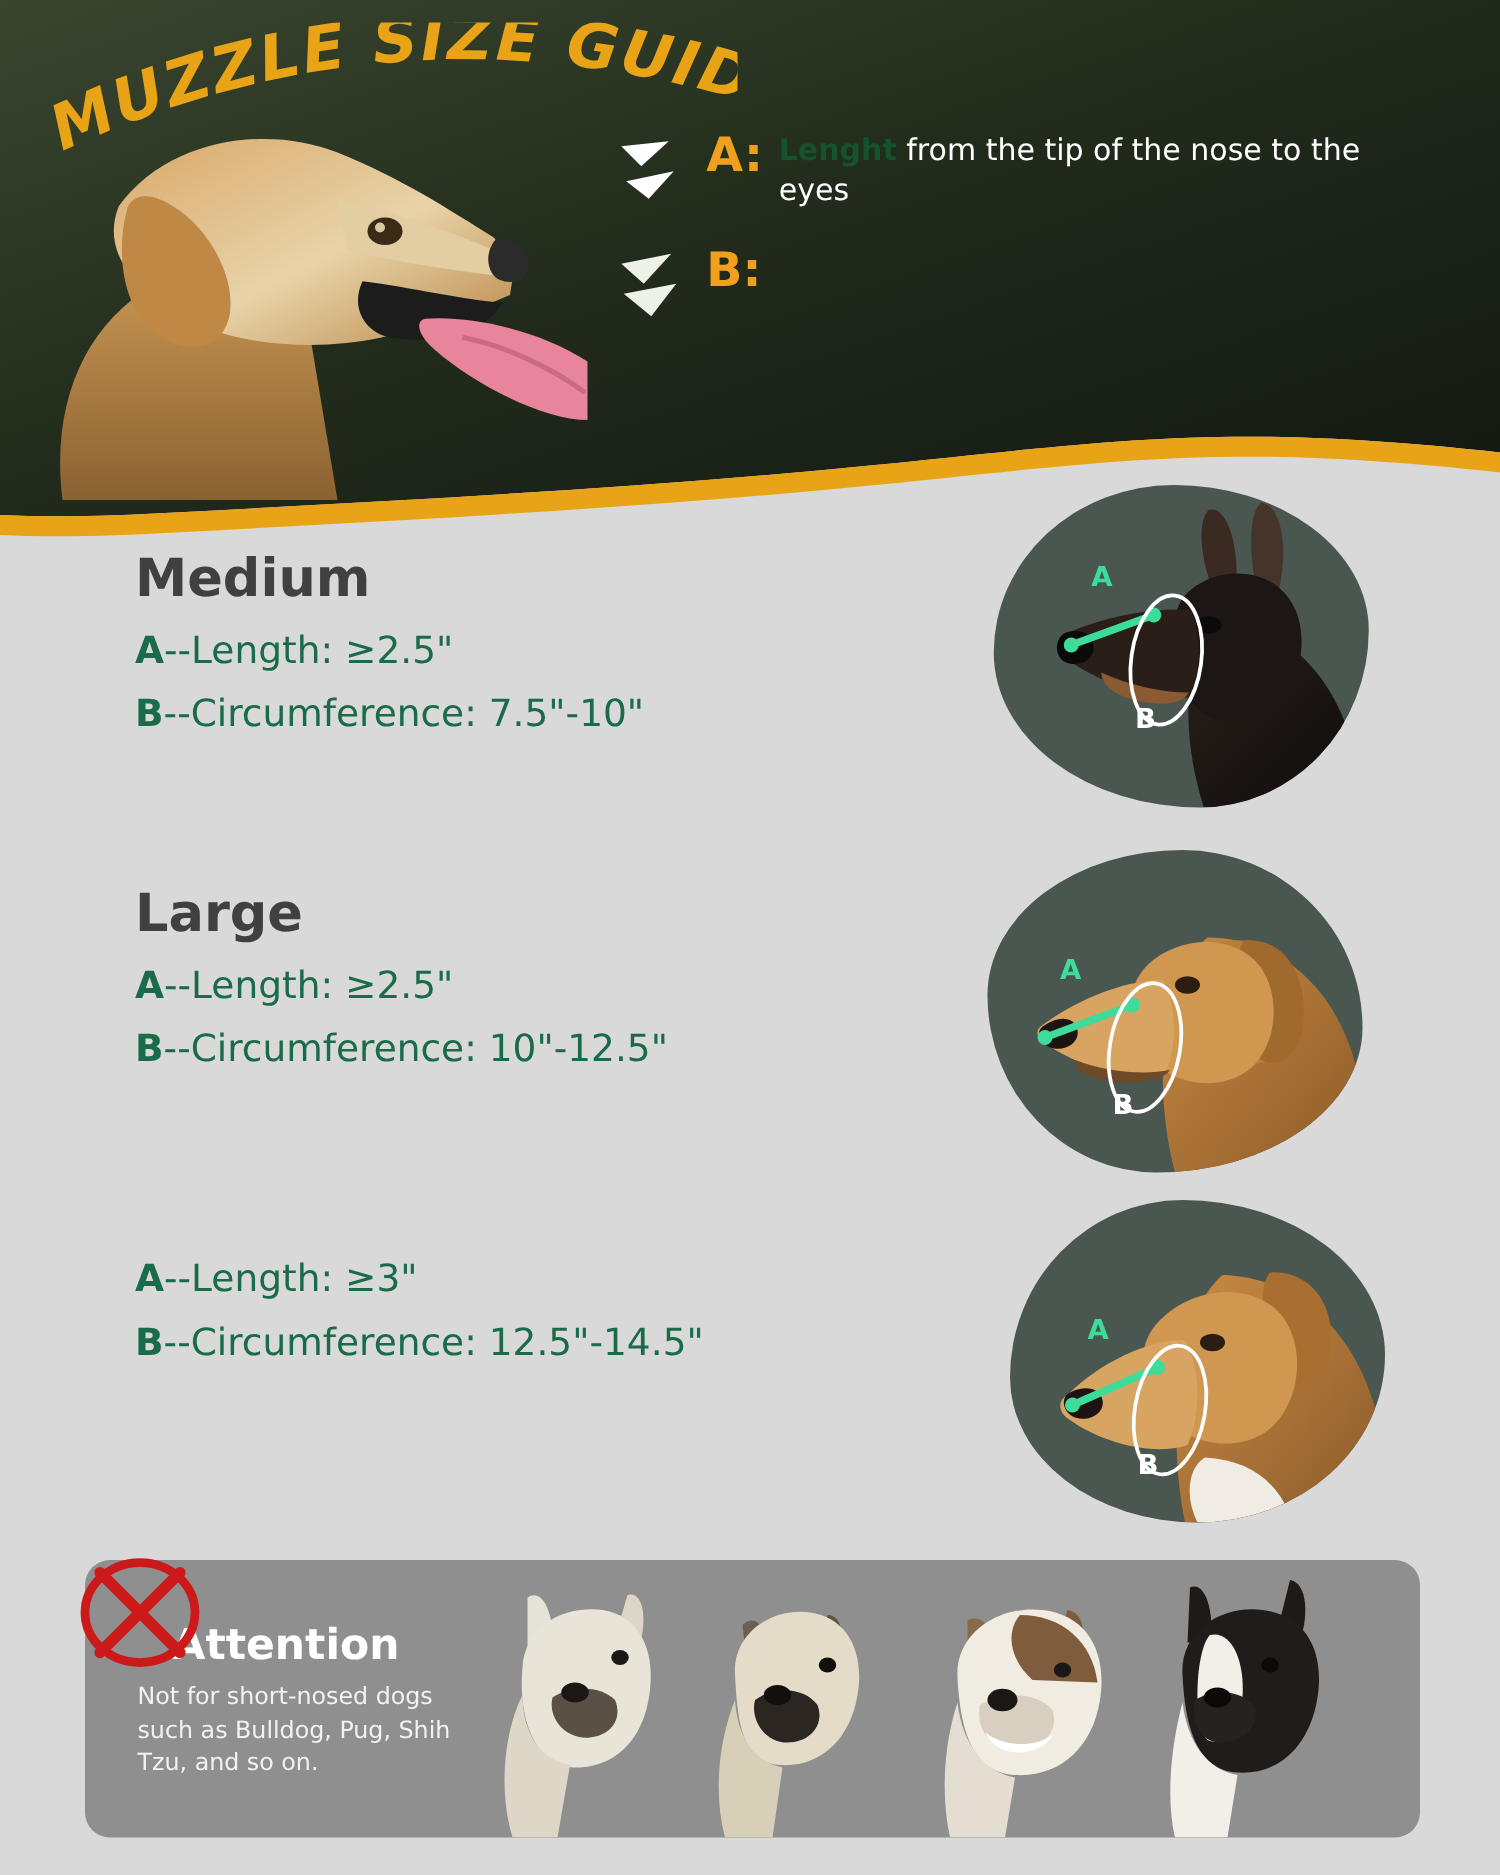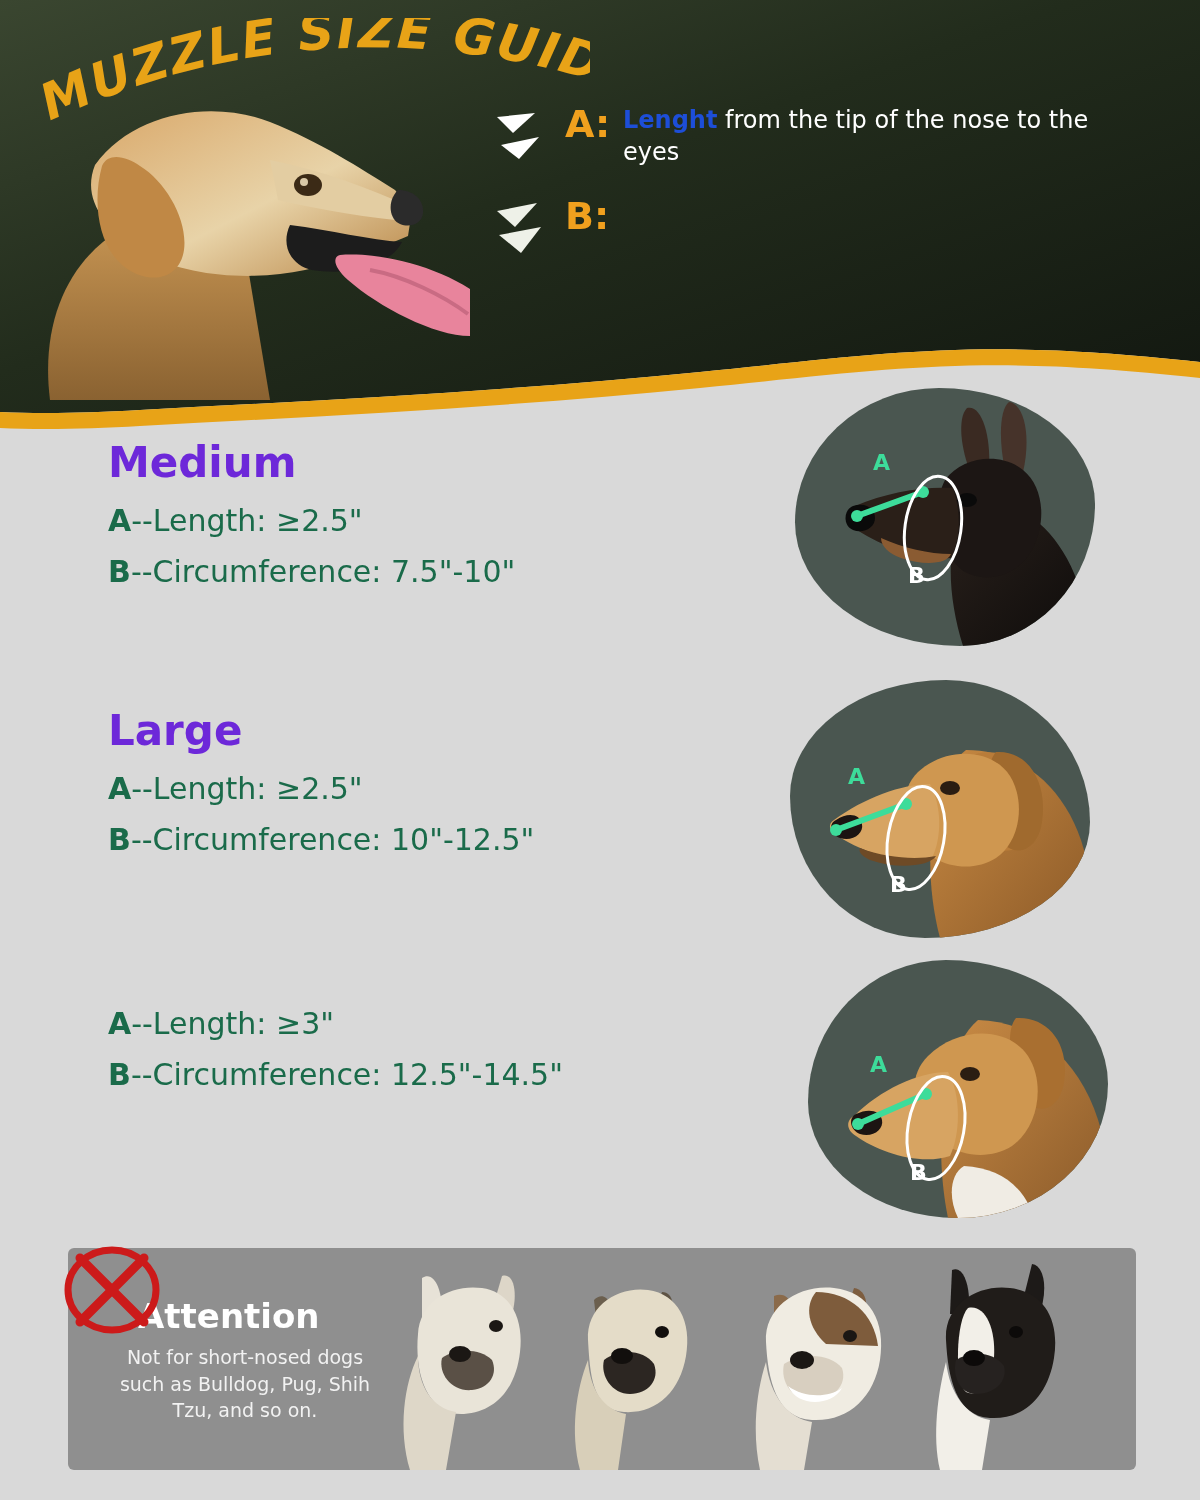--- a/index.html
+++ b/index.html
@@ -63,30 +63,30 @@
     width: 58px;
     flex: 0 0 58px;
     line-height: 1.05;
   }
   .legend-text {
     font-size: 24px;
     line-height: 1.32;
     max-width: 500px;
   }
   .legend-text b {
-    color: #1d4ed8;
+    color: #14532d;
     font-weight: bold;
   }
 
   
   .size-block { position: absolute; left: 0; width: 1200px; }
   .size-title {
     font-size: 42px;
     font-weight: bold;
-    color: #6d28d9;
+    color: #404040;
     margin-left: 108px;
   }
   .size-line {
     font-size: 30px;
     color: #1a6b4a;
     margin-left: 108px;
     margin-top: 16px;
     white-space: nowrap;
   }
   .size-line .k { font-weight: bold; }
@@ -117,35 +117,34 @@
     font-size: 22px;
     font-weight: bold;
   }
 
   
   .attention {
     position: absolute;
     left: 68px; top: 1248px;
     width: 1068px; height: 222px;
     background: #8f8f8f;
-    border-radius: 6px;
+    border-radius: 20px;
     overflow: hidden;
   }
   .attention-title {
     position: absolute;
     left: 70px; top: 48px;
     font-size: 34px;
     font-weight: bold;
     color: #ffffff;
   }
   .attention-text {
     position: absolute;
     left: 42px; top: 96px;
     width: 270px;
-    text-align: center;
     font-size: 19px;
     line-height: 1.4;
     color: #f2f2f2;
   }
   .x-mark {
     position: absolute;
     left: 60px; top: 1238px;
     width: 104px; height: 104px;
     z-index: 9;
   }

